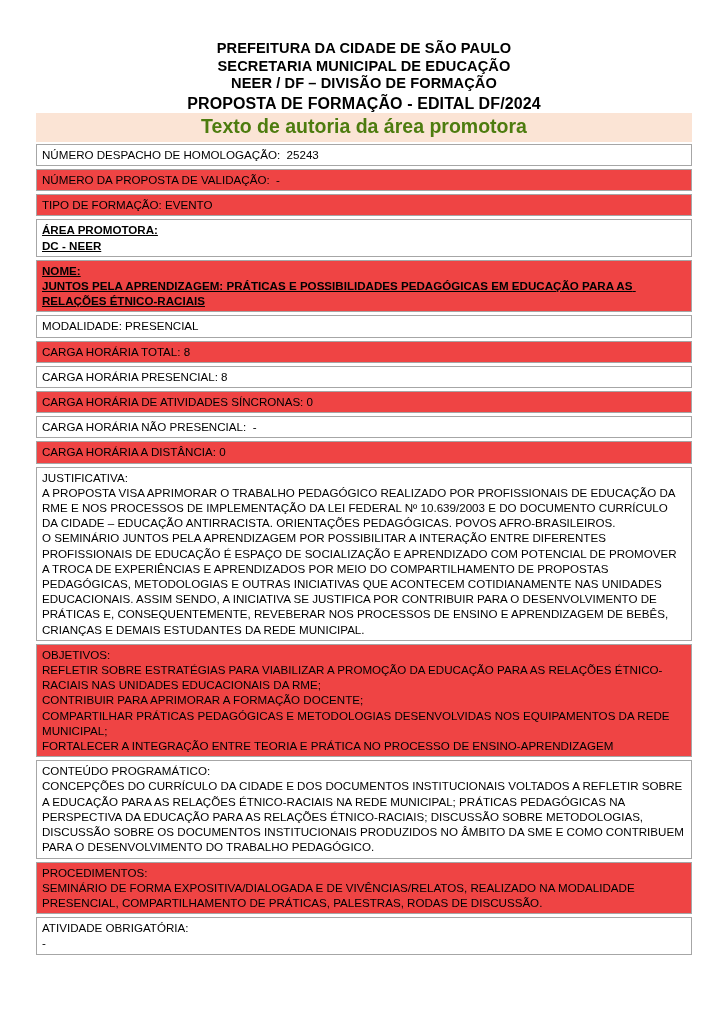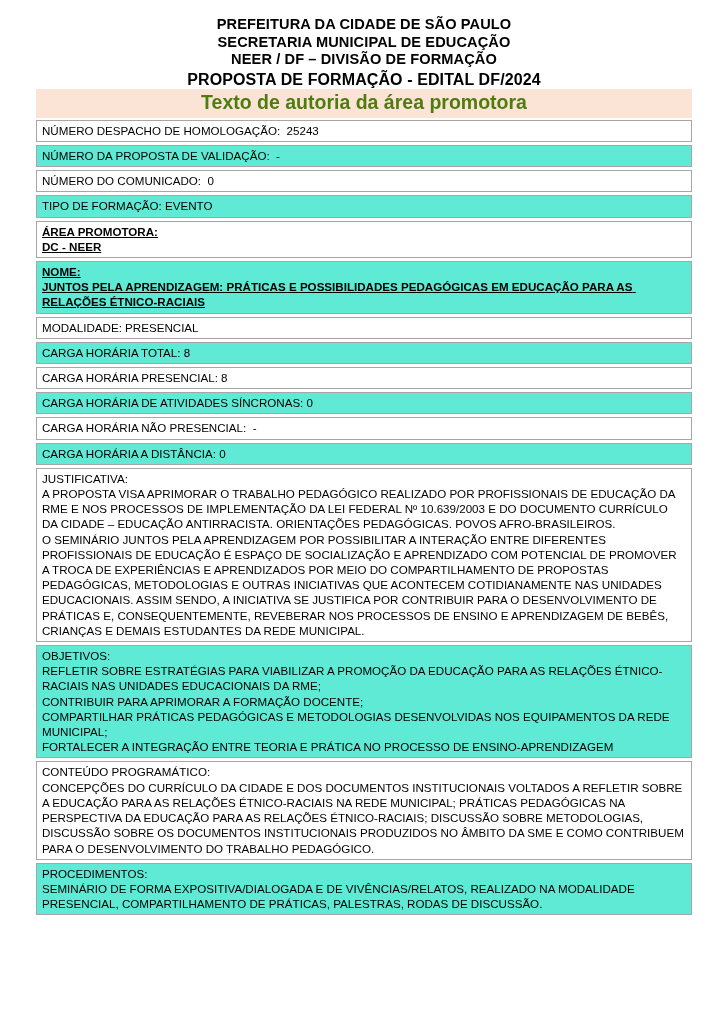--- a/index.html
+++ b/index.html
@@ -14,21 +14,21 @@
     color: #000000;
     overflow: hidden;
   }
 
   #page {
     width: 724px;
     height: 1024px;
     position: relative;
     background: #ffffff;
     box-sizing: border-box;
-    padding: 16px 32px 0 36px;
+    padding: 40px 32px 0 36px;
   }
 
   
   .doc-header {
     text-align: center;
     font-weight: bold;
     font-size: 14.6px;
     line-height: 17.6px;
     letter-spacing: 0.1px;
   }
@@ -60,21 +60,21 @@
   .row {
     border: 1px solid #a6a6a6;
     box-sizing: border-box;
     padding: 2px 5px 3px 5px;
     margin-bottom: 3px;
     font-size: 11.6px;
     line-height: 15.2px;
     background: #ffffff;
   }
   .row.shade {
-    background: #5eead4;
+    background: #ef4444;
   }
   .row.bold {
     font-weight: bold;
     text-decoration: underline;
   }
   .row p {
     margin: 0;
     padding: 0;
     white-space: pre-wrap;
   }
@@ -92,23 +92,20 @@
   </div>
 
   <div class="banner">Texto de autoria da área promotora</div>
 
   <div class="rows">
       <div class="row">
         <p>NÚMERO DESPACHO DE HOMOLOGAÇÃO:  25243</p>
       </div>
       <div class="row shade">
         <p>NÚMERO DA PROPOSTA DE VALIDAÇÃO:  -</p>
-      </div>
-      <div class="row">
-        <p>NÚMERO DO COMUNICADO:  0</p>
       </div>
       <div class="row shade">
         <p>TIPO DE FORMAÇÃO: EVENTO</p>
       </div>
       <div class="row bold">
         <p>ÁREA PROMOTORA:</p>
         <p>DC - NEER</p>
       </div>
       <div class="row shade bold">
         <p>NOME:</p>
@@ -145,15 +142,19 @@
         <p>FORTALECER A INTEGRAÇÃO ENTRE TEORIA E PRÁTICA NO PROCESSO DE ENSINO-APRENDIZAGEM</p>
       </div>
       <div class="row">
         <p>CONTEÚDO PROGRAMÁTICO:</p>
         <p>CONCEPÇÕES DO CURRÍCULO DA CIDADE E DOS DOCUMENTOS INSTITUCIONAIS VOLTADOS A REFLETIR SOBRE A EDUCAÇÃO PARA AS RELAÇÕES ÉTNICO-RACIAIS NA REDE MUNICIPAL; PRÁTICAS PEDAGÓGICAS NA PERSPECTIVA DA EDUCAÇÃO PARA AS RELAÇÕES ÉTNICO-RACIAIS; DISCUSSÃO SOBRE METODOLOGIAS, DISCUSSÃO SOBRE OS DOCUMENTOS INSTITUCIONAIS PRODUZIDOS NO ÂMBITO DA SME E COMO CONTRIBUEM PARA O DESENVOLVIMENTO DO TRABALHO PEDAGÓGICO.</p>
       </div>
       <div class="row shade">
         <p>PROCEDIMENTOS:</p>
         <p>SEMINÁRIO DE FORMA EXPOSITIVA/DIALOGADA E DE VIVÊNCIAS/RELATOS, REALIZADO NA MODALIDADE PRESENCIAL, COMPARTILHAMENTO DE PRÁTICAS, PALESTRAS, RODAS DE DISCUSSÃO.</p>
       </div>
+      <div class="row">
+        <p>ATIVIDADE OBRIGATÓRIA:</p>
+        <p>-</p>
+      </div>
     </div>
 
 </div>
 
 </body></html>

